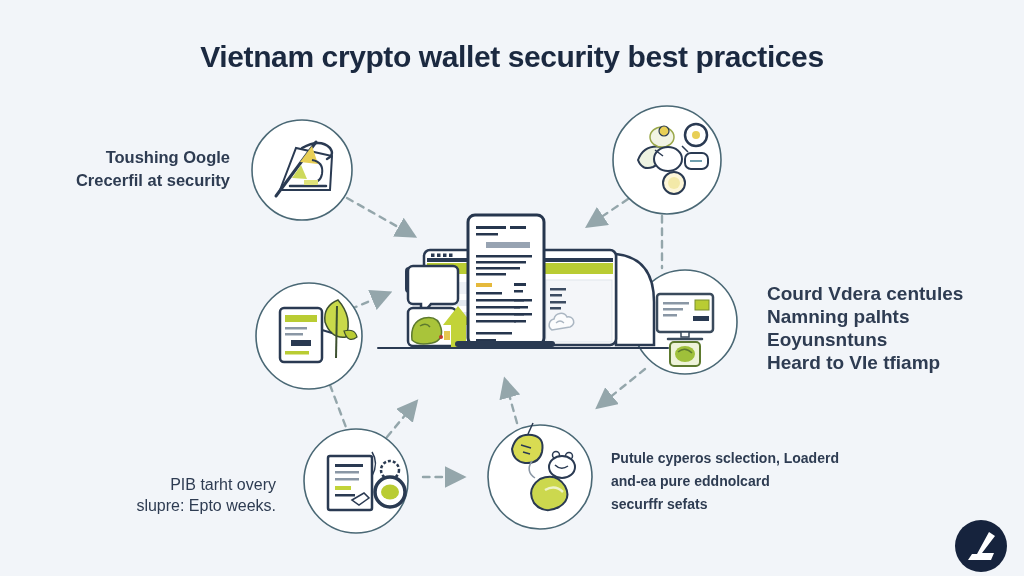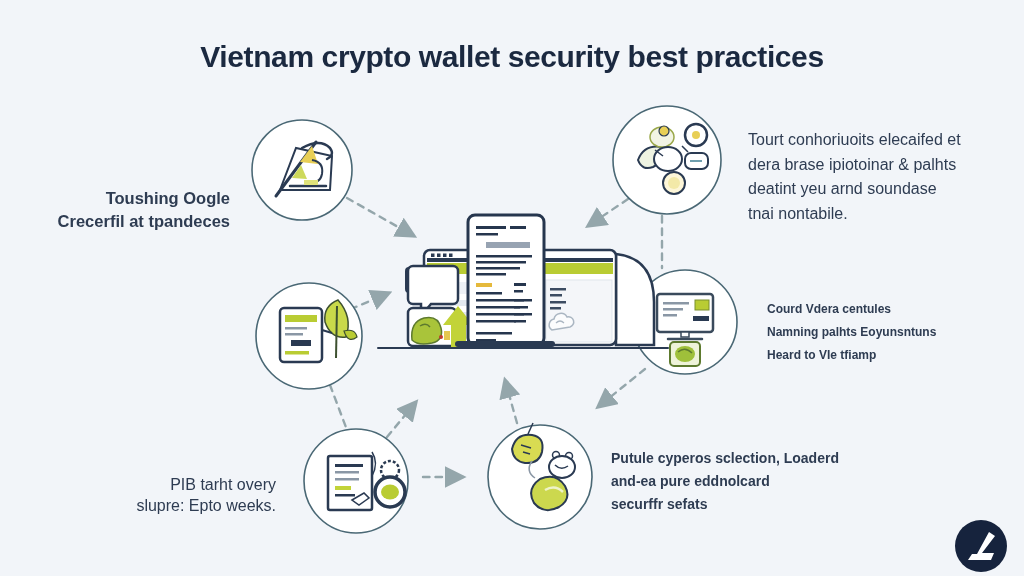--- a/index.html
+++ b/index.html
@@ -5,27 +5,27 @@
   html,body{margin:0;padding:0;}
   body{width:1024px;height:576px;position:relative;overflow:hidden;
        background:#f2f5f9;font-family:"Liberation Sans",sans-serif;}
   .canvas{position:absolute;inset:0;width:1024px;height:576px;}
   svg.scene{position:absolute;left:0;top:0;z-index:1;}
   .title{position:absolute;top:40px;left:0;width:1024px;text-align:center;
          font-size:30px;font-weight:700;letter-spacing:-0.4px;color:#1b2940;z-index:2;}
   .note{position:absolute;z-index:2;color:#2e3c52;}
   .note span{display:block;}
   .note-tl{left:28px;top:146px;width:202px;text-align:right;
-           font-size:16.5px;font-weight:700;line-height:23px;margin-top:41px;}
+           font-size:16.5px;font-weight:700;line-height:23px;}
   .note-tr{left:748px;top:128px;width:252px;text-align:left;
            font-size:16px;font-weight:400;line-height:24.5px;}
   .note-ml{left:24px;top:318px;width:206px;text-align:right;
            font-size:16px;font-weight:400;line-height:26px;}
-  .note-mr{left:767px;top:298px;width:240px;text-align:left;
-           font-size:12px;font-weight:600;line-height:23px;}
+  .note-mr{left:767px;top:282px;width:240px;text-align:left;
+           font-size:19px;font-weight:600;line-height:23px;}
   .note-bl{left:108px;top:474px;width:168px;text-align:right;
            font-size:16px;font-weight:400;line-height:21px;}
   .note-br{left:611px;top:447px;width:282px;text-align:left;
            font-size:14px;font-weight:700;line-height:23px;}
   .logo{position:absolute;left:954px;top:519px;width:54px;height:54px;z-index:2;}
 </style>
 </head>
 <body>
 
 <div class="canvas">
@@ -201,27 +201,21 @@
       </g>
       <rect x="455" y="341" width="100" height="6" rx="3" fill="#2a3a52"></rect>
       <path d="M378,348 H668" stroke="#2a3a52" stroke-width="2" stroke-linecap="round"></path>
     </g>
   </svg>
 
   <div class="title">Vietnam crypto wallet security best practices</div>
 
   <div class="note note-tl">
     <span>Toushing Oogle</span>
-    <span>Crecerfil at tpandeces</span>
-  </div>
-  <div class="note note-tr">
-    <span>Tourt conhoriuoits elecaifed et</span>
-    <span>dera brase ipiotoinar &amp; palhts</span>
-    <span>deatint yeu arnd soundase</span>
-    <span>tnai nontabile.</span>
+    <span>Crecerfil at security</span>
   </div>
   <div class="note note-mr">
     <span>Courd Vdera centules</span>
     <span>Namning palhts Eoyunsntuns</span>
     <span>Heard to VIe tfiamp</span>
   </div>
   <div class="note note-bl">
     <span>PIB tarht overy</span>
     <span>slupre: Epto weeks.</span>
   </div>

